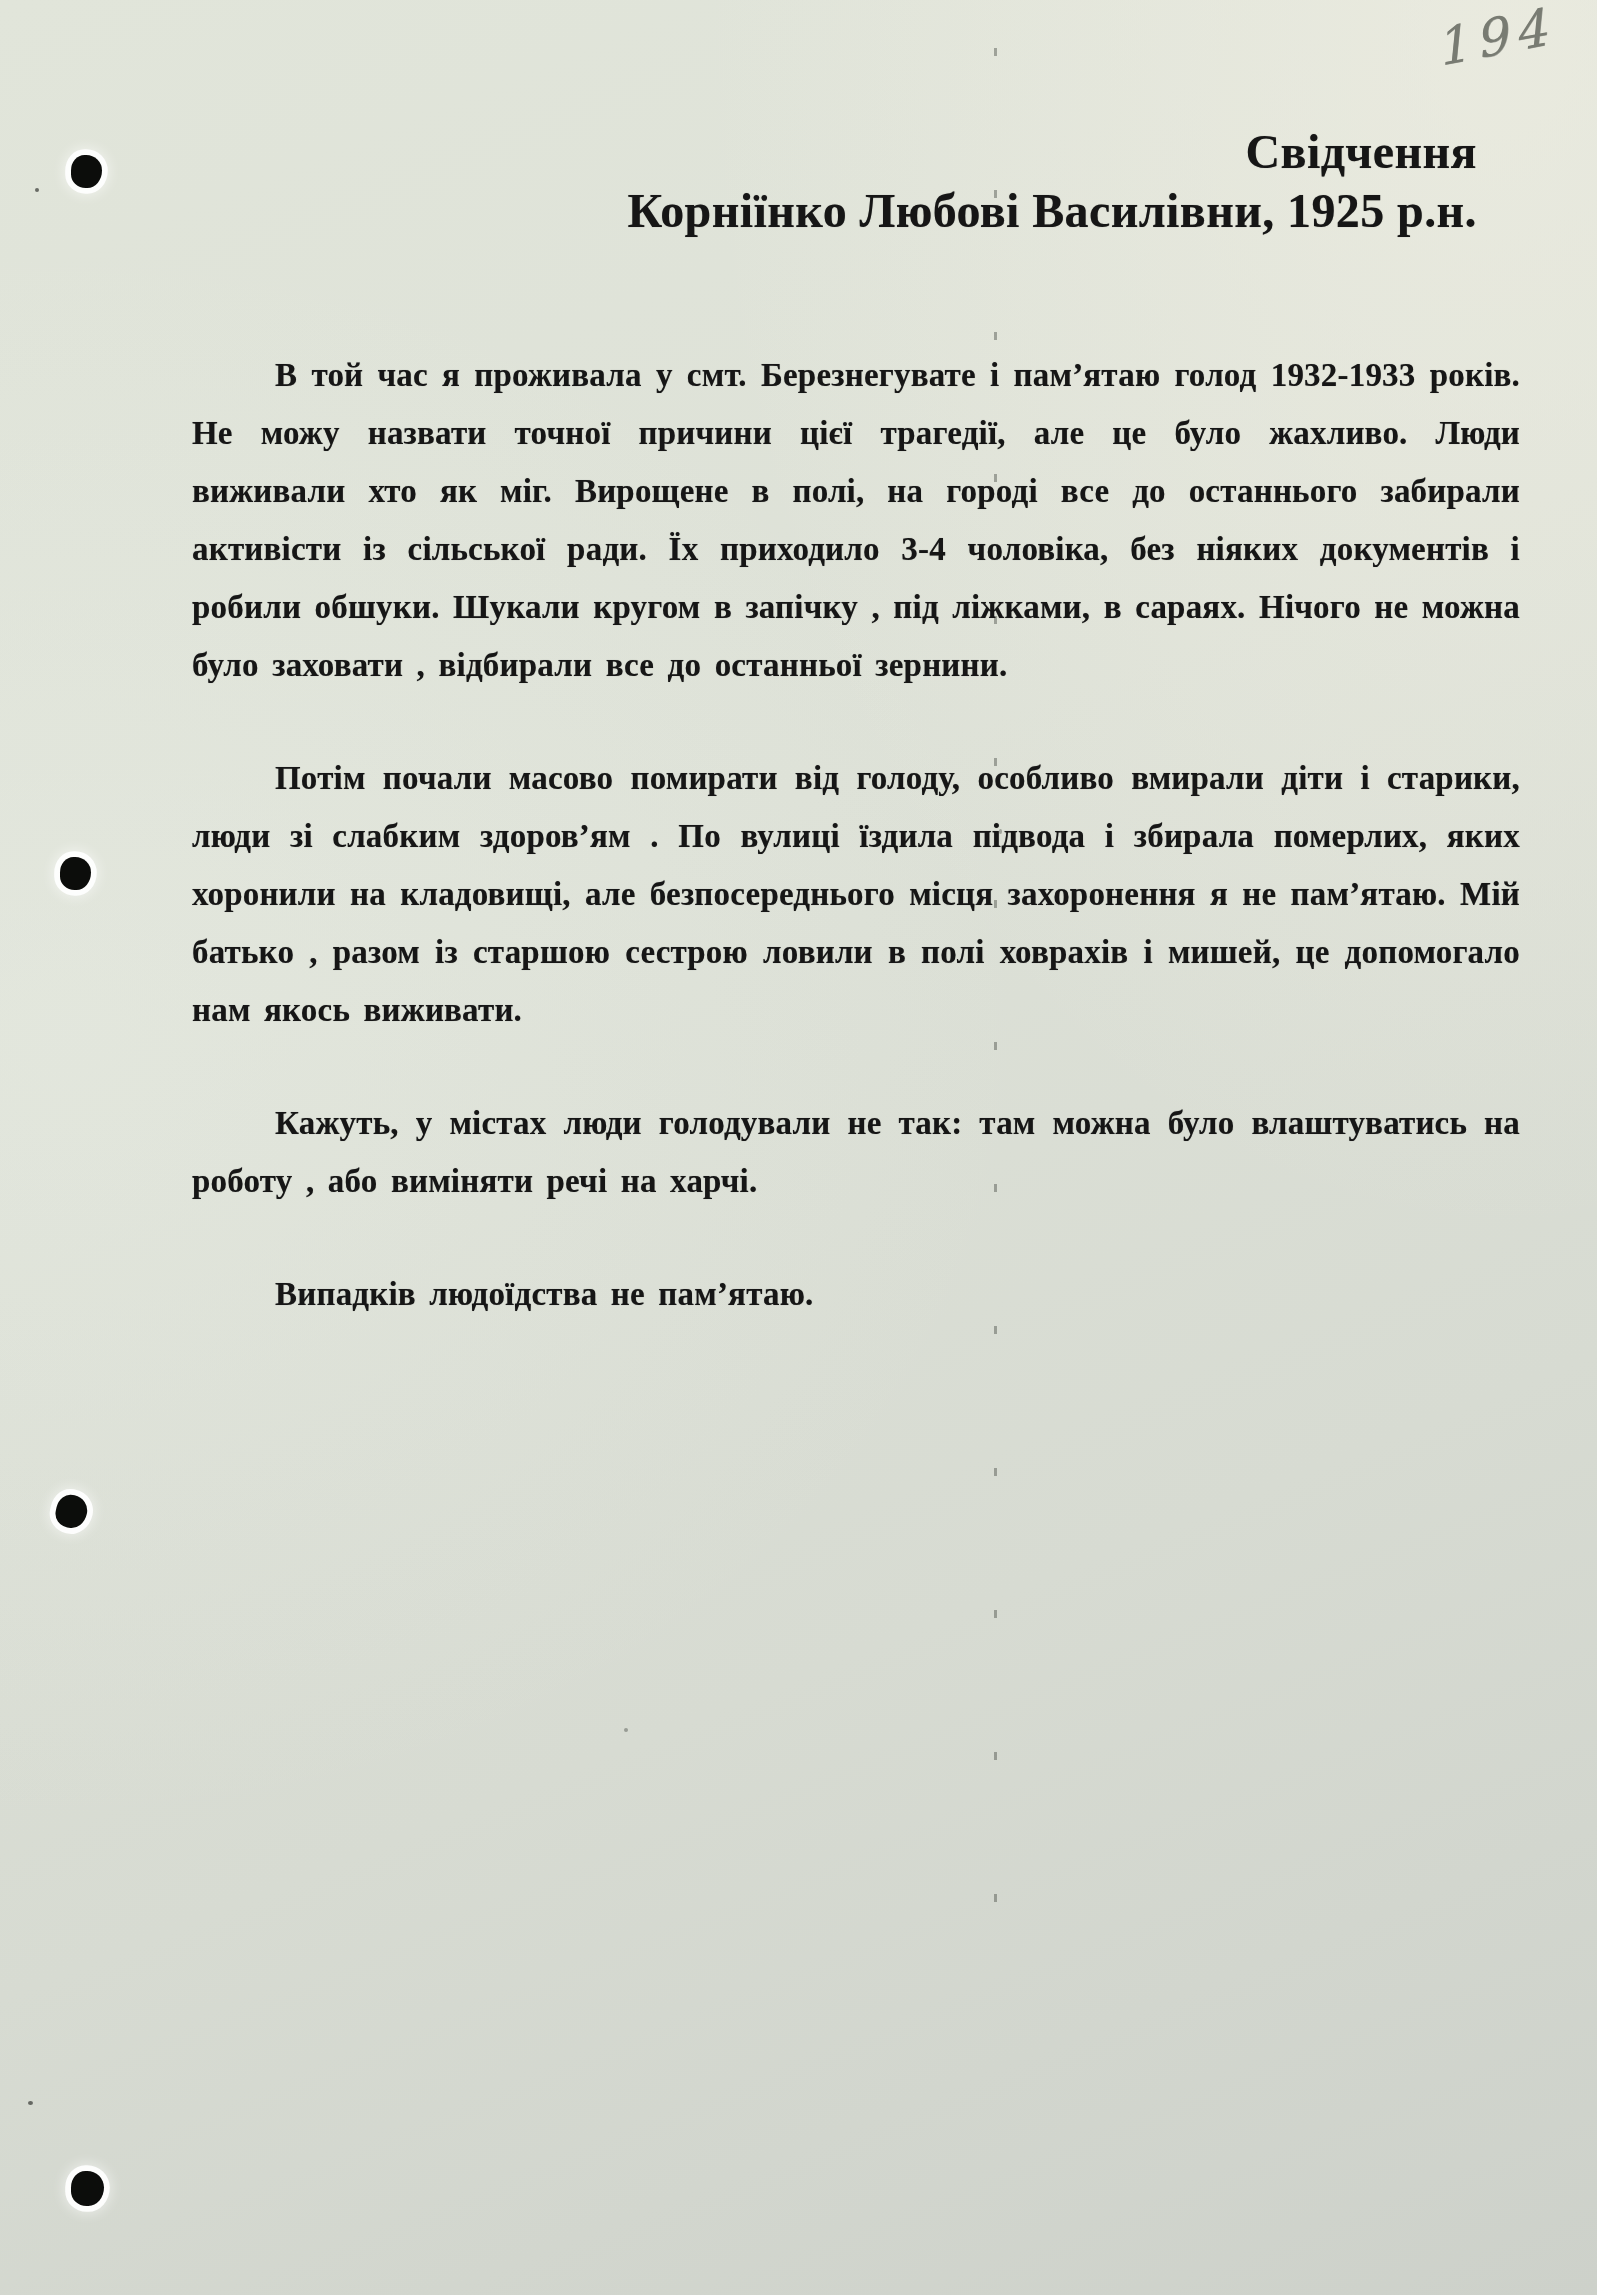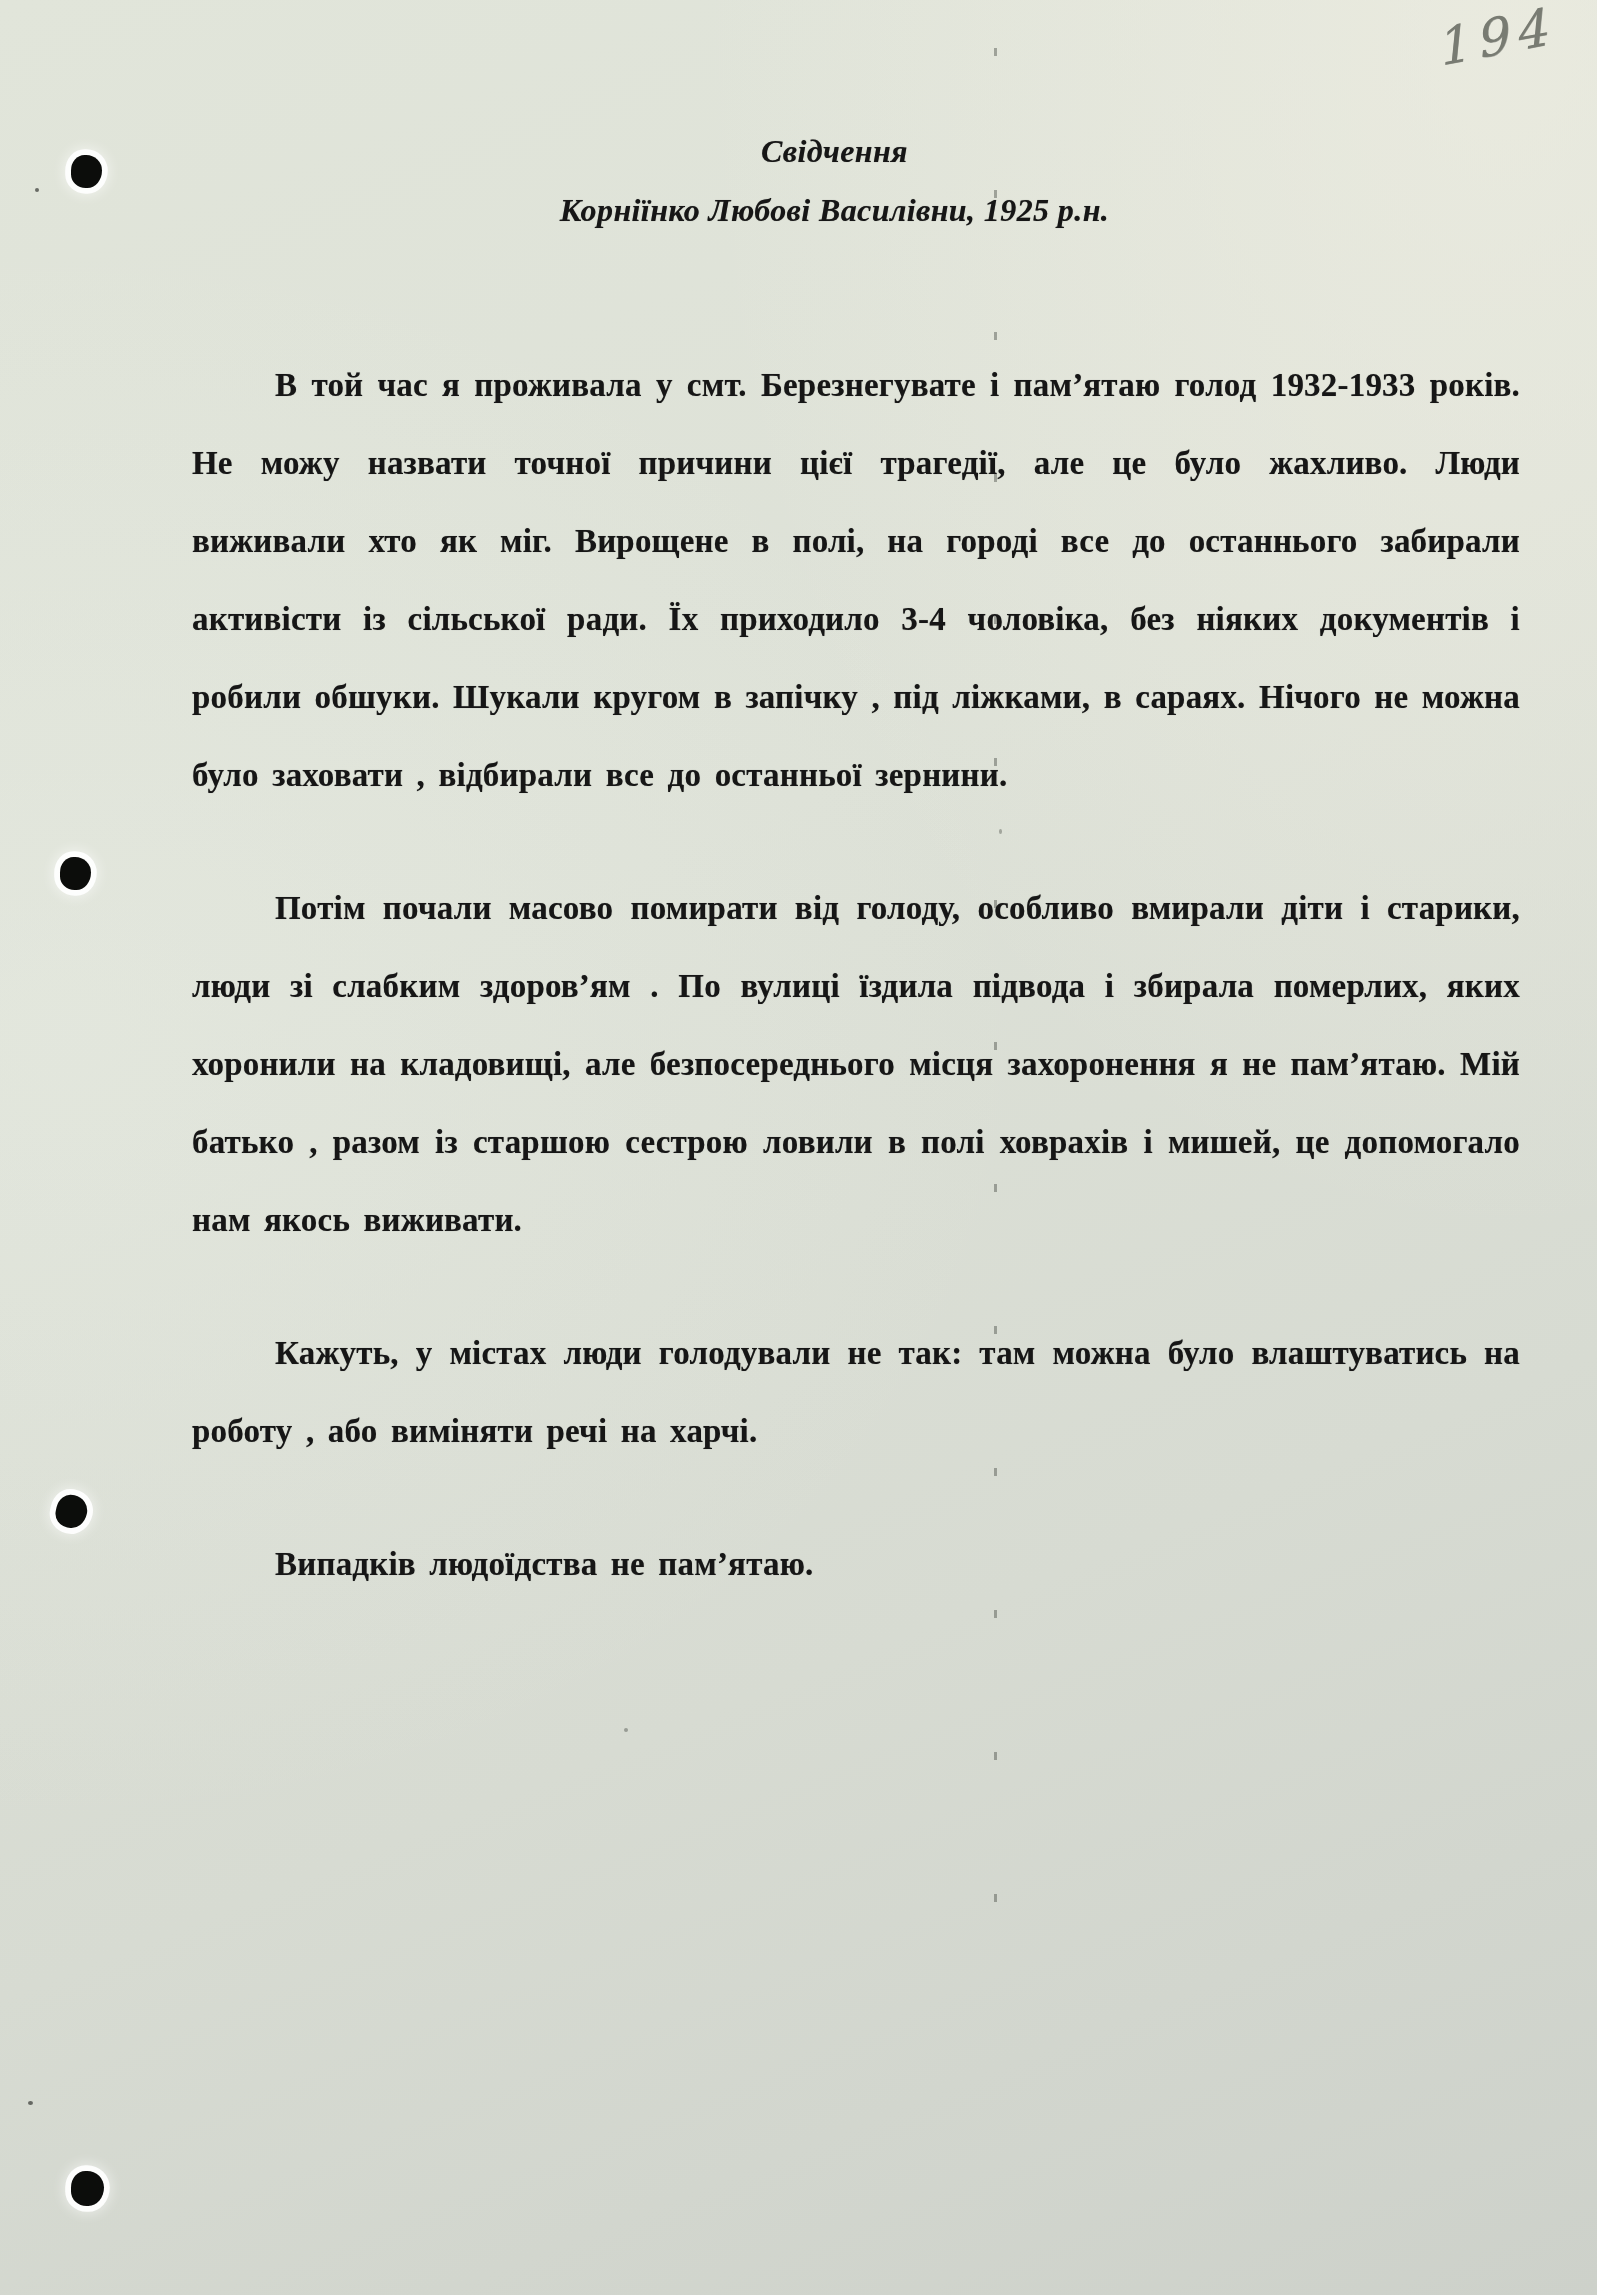--- a/index.html
+++ b/index.html
@@ -71,35 +71,34 @@
 
   .content {
     position: absolute;
     left: 192px;
     top: 122px;
     width: 1328px;
   }
 
   .doc-header {
     width: 1285px;
-    text-align: center;
-    font-size: 32px;
+    text-align: right;
+    font-size: 48px;
     line-height: 59px;
     letter-spacing: 0.4px;
     text-shadow: 0 0 0.8px rgba(10,10,10,0.45);
-    font-style: italic;
   }
 
   .doc-body {
     margin-top: 106px;
   }
   .doc-body p {
     margin: 0 0 55px 0;
     font-size: 33px;
-    line-height: 78px;
+    line-height: 58px;
     text-indent: 83px;
     text-align: justify;
     text-align-last: left;
     word-spacing: 5px;
     letter-spacing: 0.2px;
     text-shadow: 0 0 0.8px rgba(10,10,10,0.4);
   }
 
   
   .speck {

